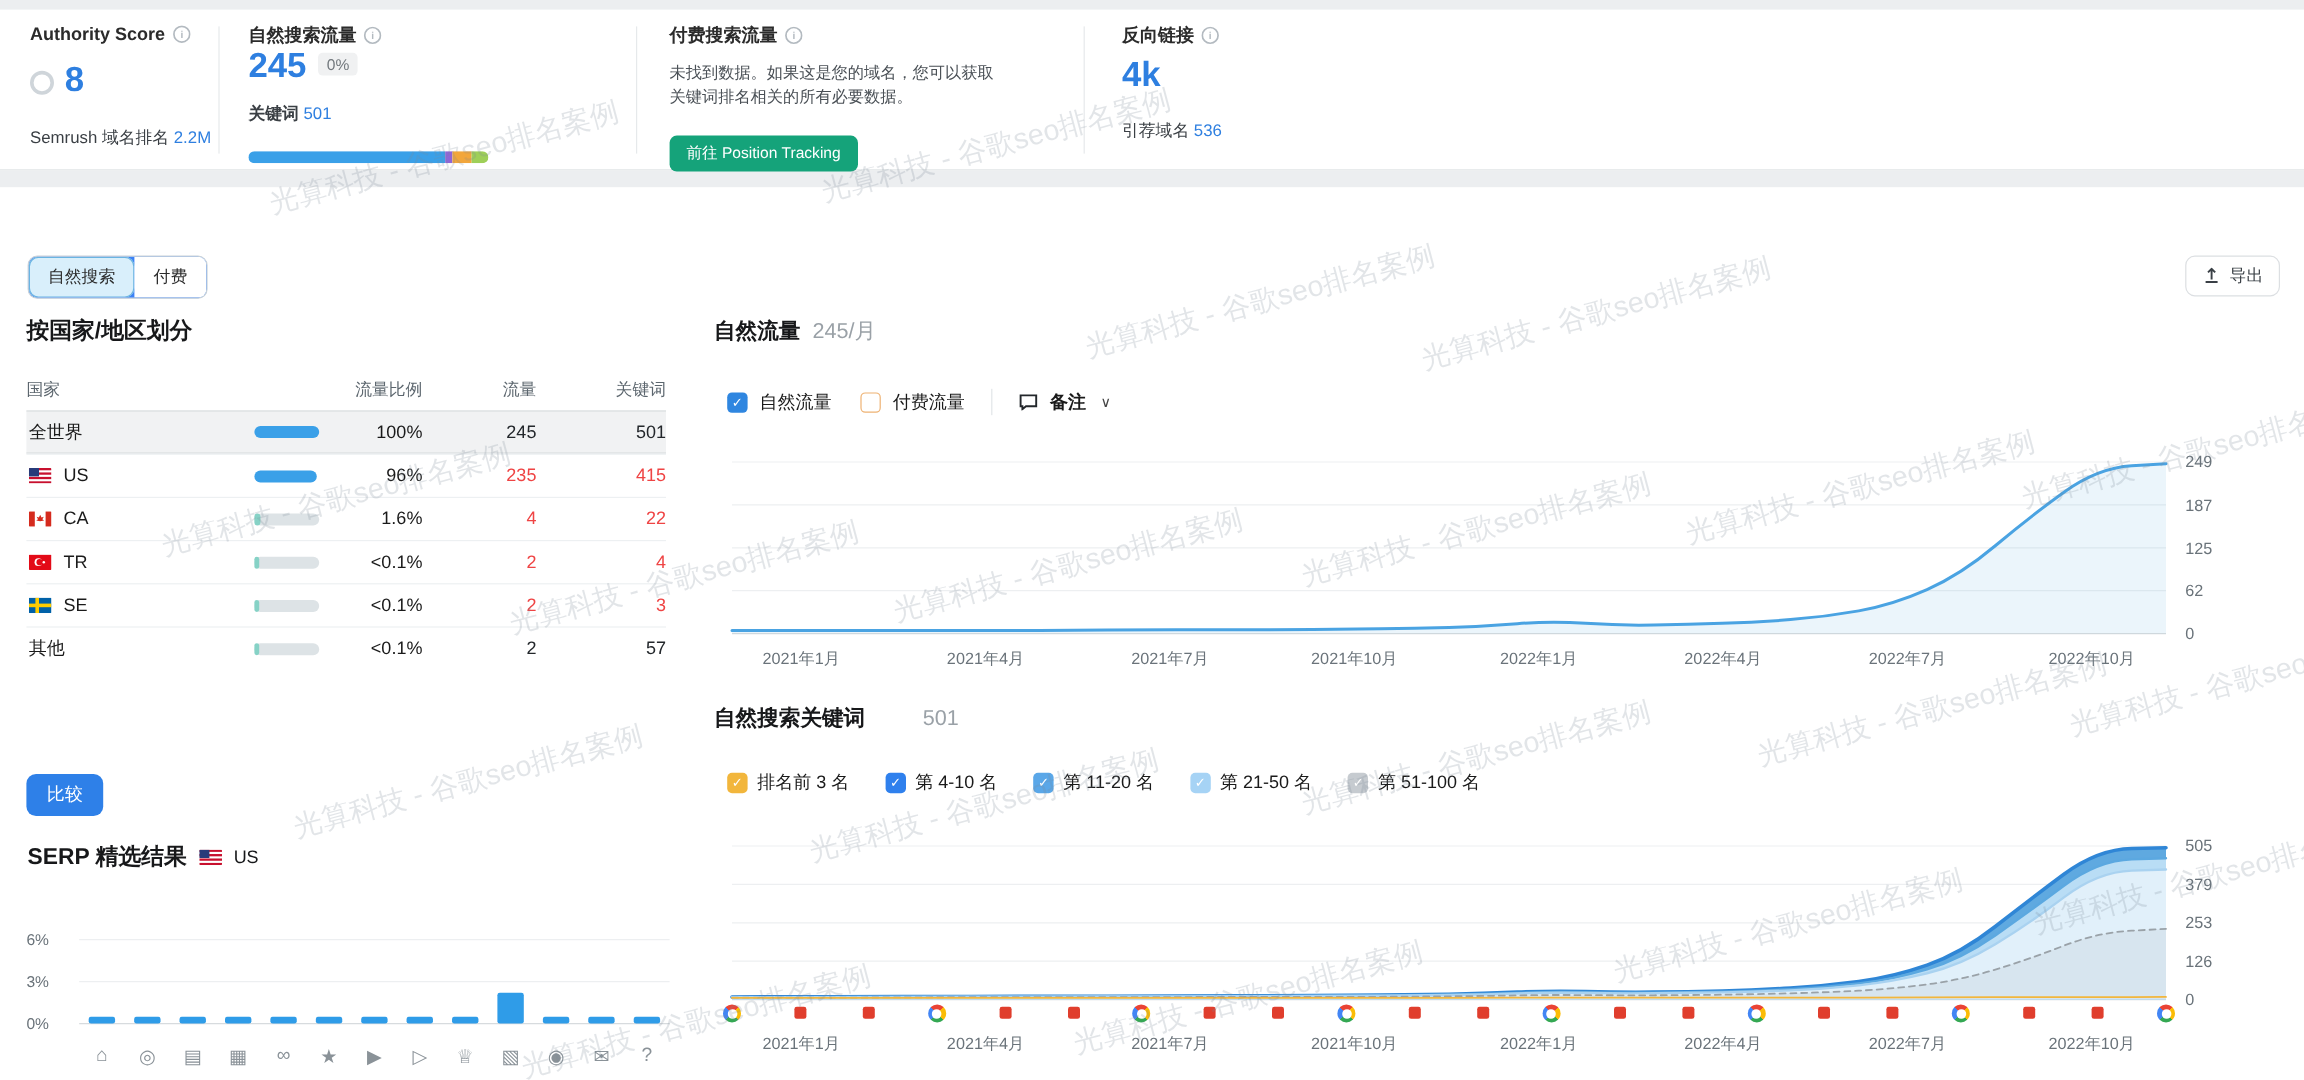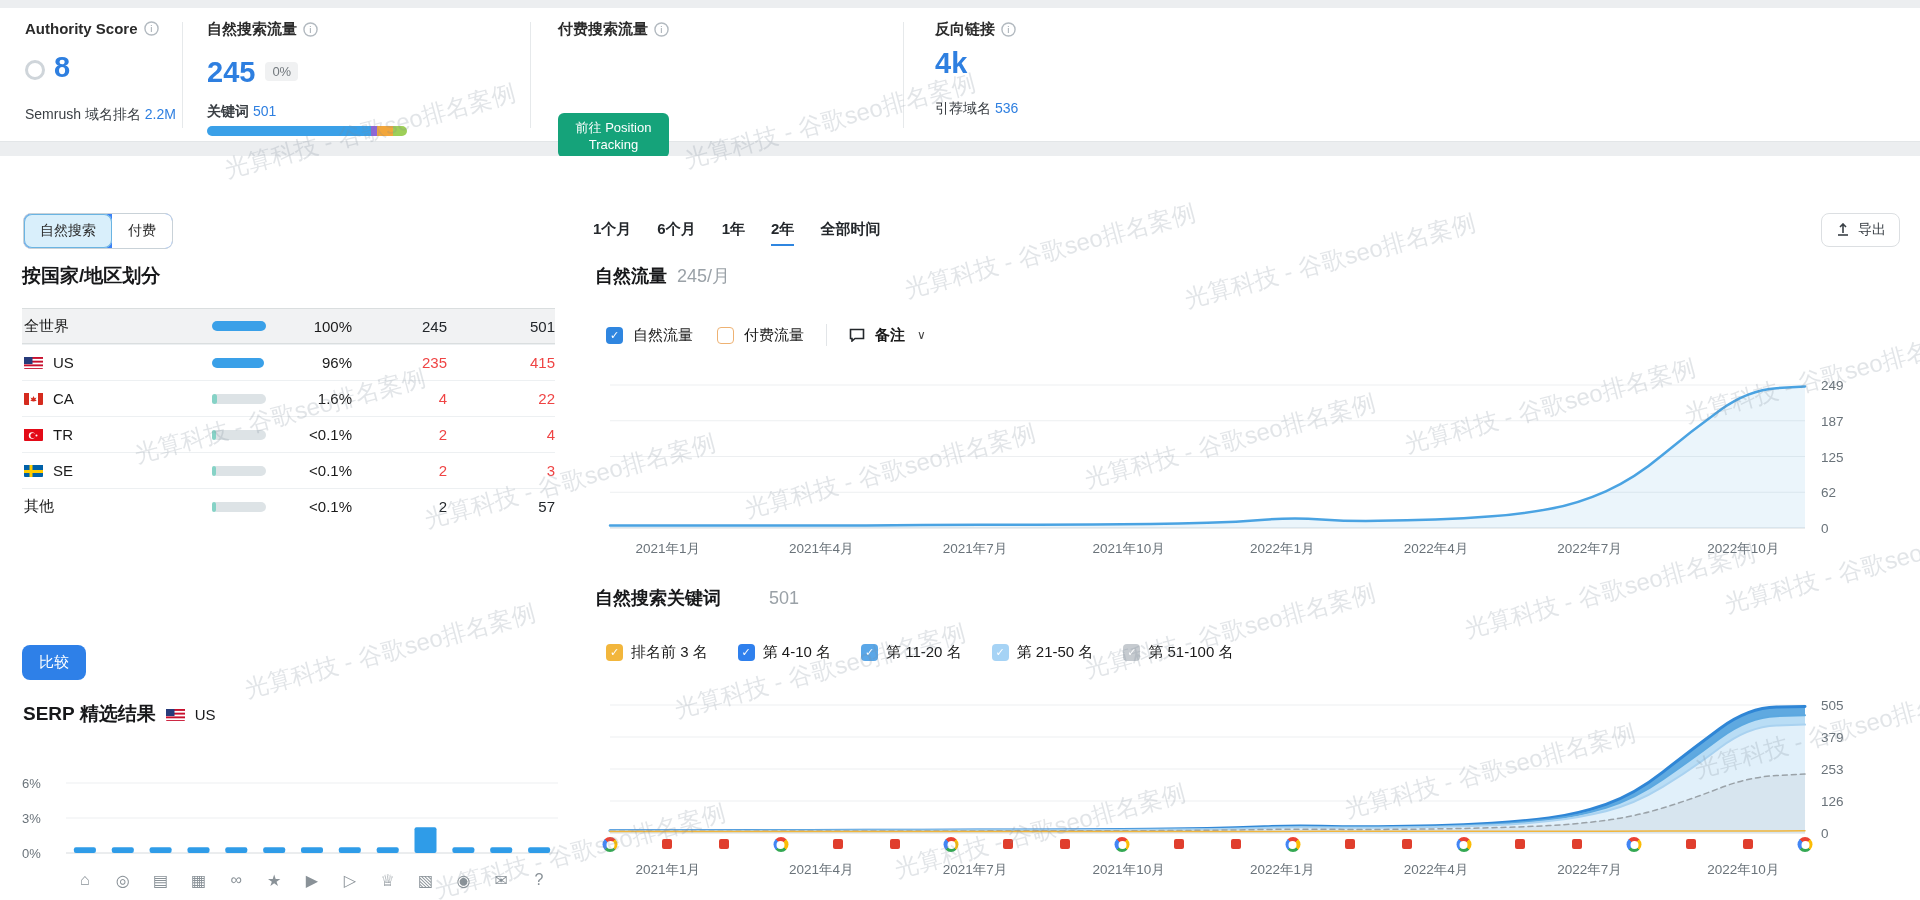--- a/index.html
+++ b/index.html
@@ -102,41 +102,45 @@
   <div class="vdiv" style="left:182px;"></div>
 
   <div class="abs" style="left:207px; top:12px;">
     <div class="metric-label">
       <span>自然搜索流量</span>
       <svg class="info-ic" viewBox="0 0 16 16">
           <circle cx="8" cy="8" r="7" fill="none" stroke="currentColor" stroke-width="1.5"></circle>
           <text x="8" y="11.5" font-size="9" text-anchor="middle" fill="currentColor">i</text>
         </svg>
     </div>
-    <div style="margin-top:17px;"><span class="big-num">245</span><span class="badge-zero">0%</span></div>
+    <div style="margin-top:0;"><span class="big-num">245</span><span class="badge-zero">0%</span></div>
     <div class="foot-line" style="margin-top:14px;">
       <span style="font-weight:bold;">关键词</span> <span class="blue-val">501</span>
     </div>
     <div class="seg-bar" style="top:106px;">
         <span style="height: 10px; background: rgb(58, 160, 232); width: 82%;"></span>
         <span style="height: 10px; background: rgb(143, 102, 214); width: 3%;"></span>
         <span style="height: 10px; background: rgb(242, 166, 59); width: 8%;"></span>
         <span style="height: 10px; background: rgb(158, 207, 88); width: 7%;"></span>
       </div>
   </div>
   <div class="vdiv" style="left:530px;"></div>
 
   <div class="abs" style="left:558px; top:12px;">
     <div class="metric-label">
       <span>付费搜索流量</span>
       <svg class="info-ic" viewBox="0 0 16 16">
           <circle cx="8" cy="8" r="7" fill="none" stroke="currentColor" stroke-width="1.5"></circle>
           <text x="8" y="11.5" font-size="9" text-anchor="middle" fill="currentColor">i</text>
         </svg>
     </div>
+    <div class="paid-msg" style="margin-top:12px;">
+      <div>未找到数据。如果这是您的域名，您可以获取</div>
+      <div>关键词排名相关的所有必要数据。</div>
+    </div>
     <button class="green-btn" style="left:0; top:93px;">前往 Position Tracking</button>
   </div>
   <div class="vdiv" style="left:903px;"></div>
 
   <div class="abs" style="left:935px; top:12px;">
     <div class="metric-label">
       <span>反向链接</span>
       <svg class="info-ic" viewBox="0 0 16 16">
           <circle cx="8" cy="8" r="7" fill="none" stroke="currentColor" stroke-width="1.5"></circle>
           <text x="8" y="11.5" font-size="9" text-anchor="middle" fill="currentColor">i</text>
@@ -152,20 +156,27 @@
 <div class="main-card">
 
   <div class="left-panel">
     <div class="seg-tabs">
       <div class="seg-tab active">自然搜索</div>
       <div class="seg-tab">付费</div>
     </div>
     <div class="sec-title abs" style="left:0; top:107px;">按国家/地区划分</div>
 
     <div class="tbl">
+      <div class="thead">
+        <span>国家</span>
+        <span></span>
+        <span class="c-share">流量比例</span>
+        <span class="c-traffic" style="color:#5c666e;">流量</span>
+        <span class="c-kw" style="color:#5c666e;">关键词</span>
+      </div>
 
       <div class="trow selected dark">
         <span class="c-name">
             <span>全世界</span>
           </span>
         <span class="pct-wrap">
             <span class="pct-fill" style="width: 100%; background: rgb(58, 160, 232);"></span>
           </span>
         <span class="c-share">100%</span>
         <span class="c-traffic">245</span>
@@ -315,27 +326,20 @@
         <span>▷</span>
         <span>♕</span>
         <span>▧</span>
         <span>◉</span>
         <span>✉</span>
         <span>?</span>
       </div>
   </div>
 
   <div class="right-panel">
-    <div class="time-tabs">
-      <span class="time-tab" style="font-weight:bold;">1个月</span>
-      <span class="time-tab">6个月</span>
-      <span class="time-tab">1年</span>
-      <span class="time-tab active">2年</span>
-      <span class="time-tab">全部时间</span>
-    </div>
     <button class="export-btn">
       <svg class="note-ic" viewBox="0 0 14 14" width="13" height="13">
           <path d="M7 10 V1 M4 4 L7 1 L10 4" fill="none" stroke="#3a4046" stroke-width="1.6"></path>
           <path d="M2 12 H12" stroke="#3a4046" stroke-width="1.6"></path>
         </svg>
       <span>导出</span>
     </button>
 
     <div class="chart-title" style="left:2px; top:108px;">
       <b>自然流量</b>

